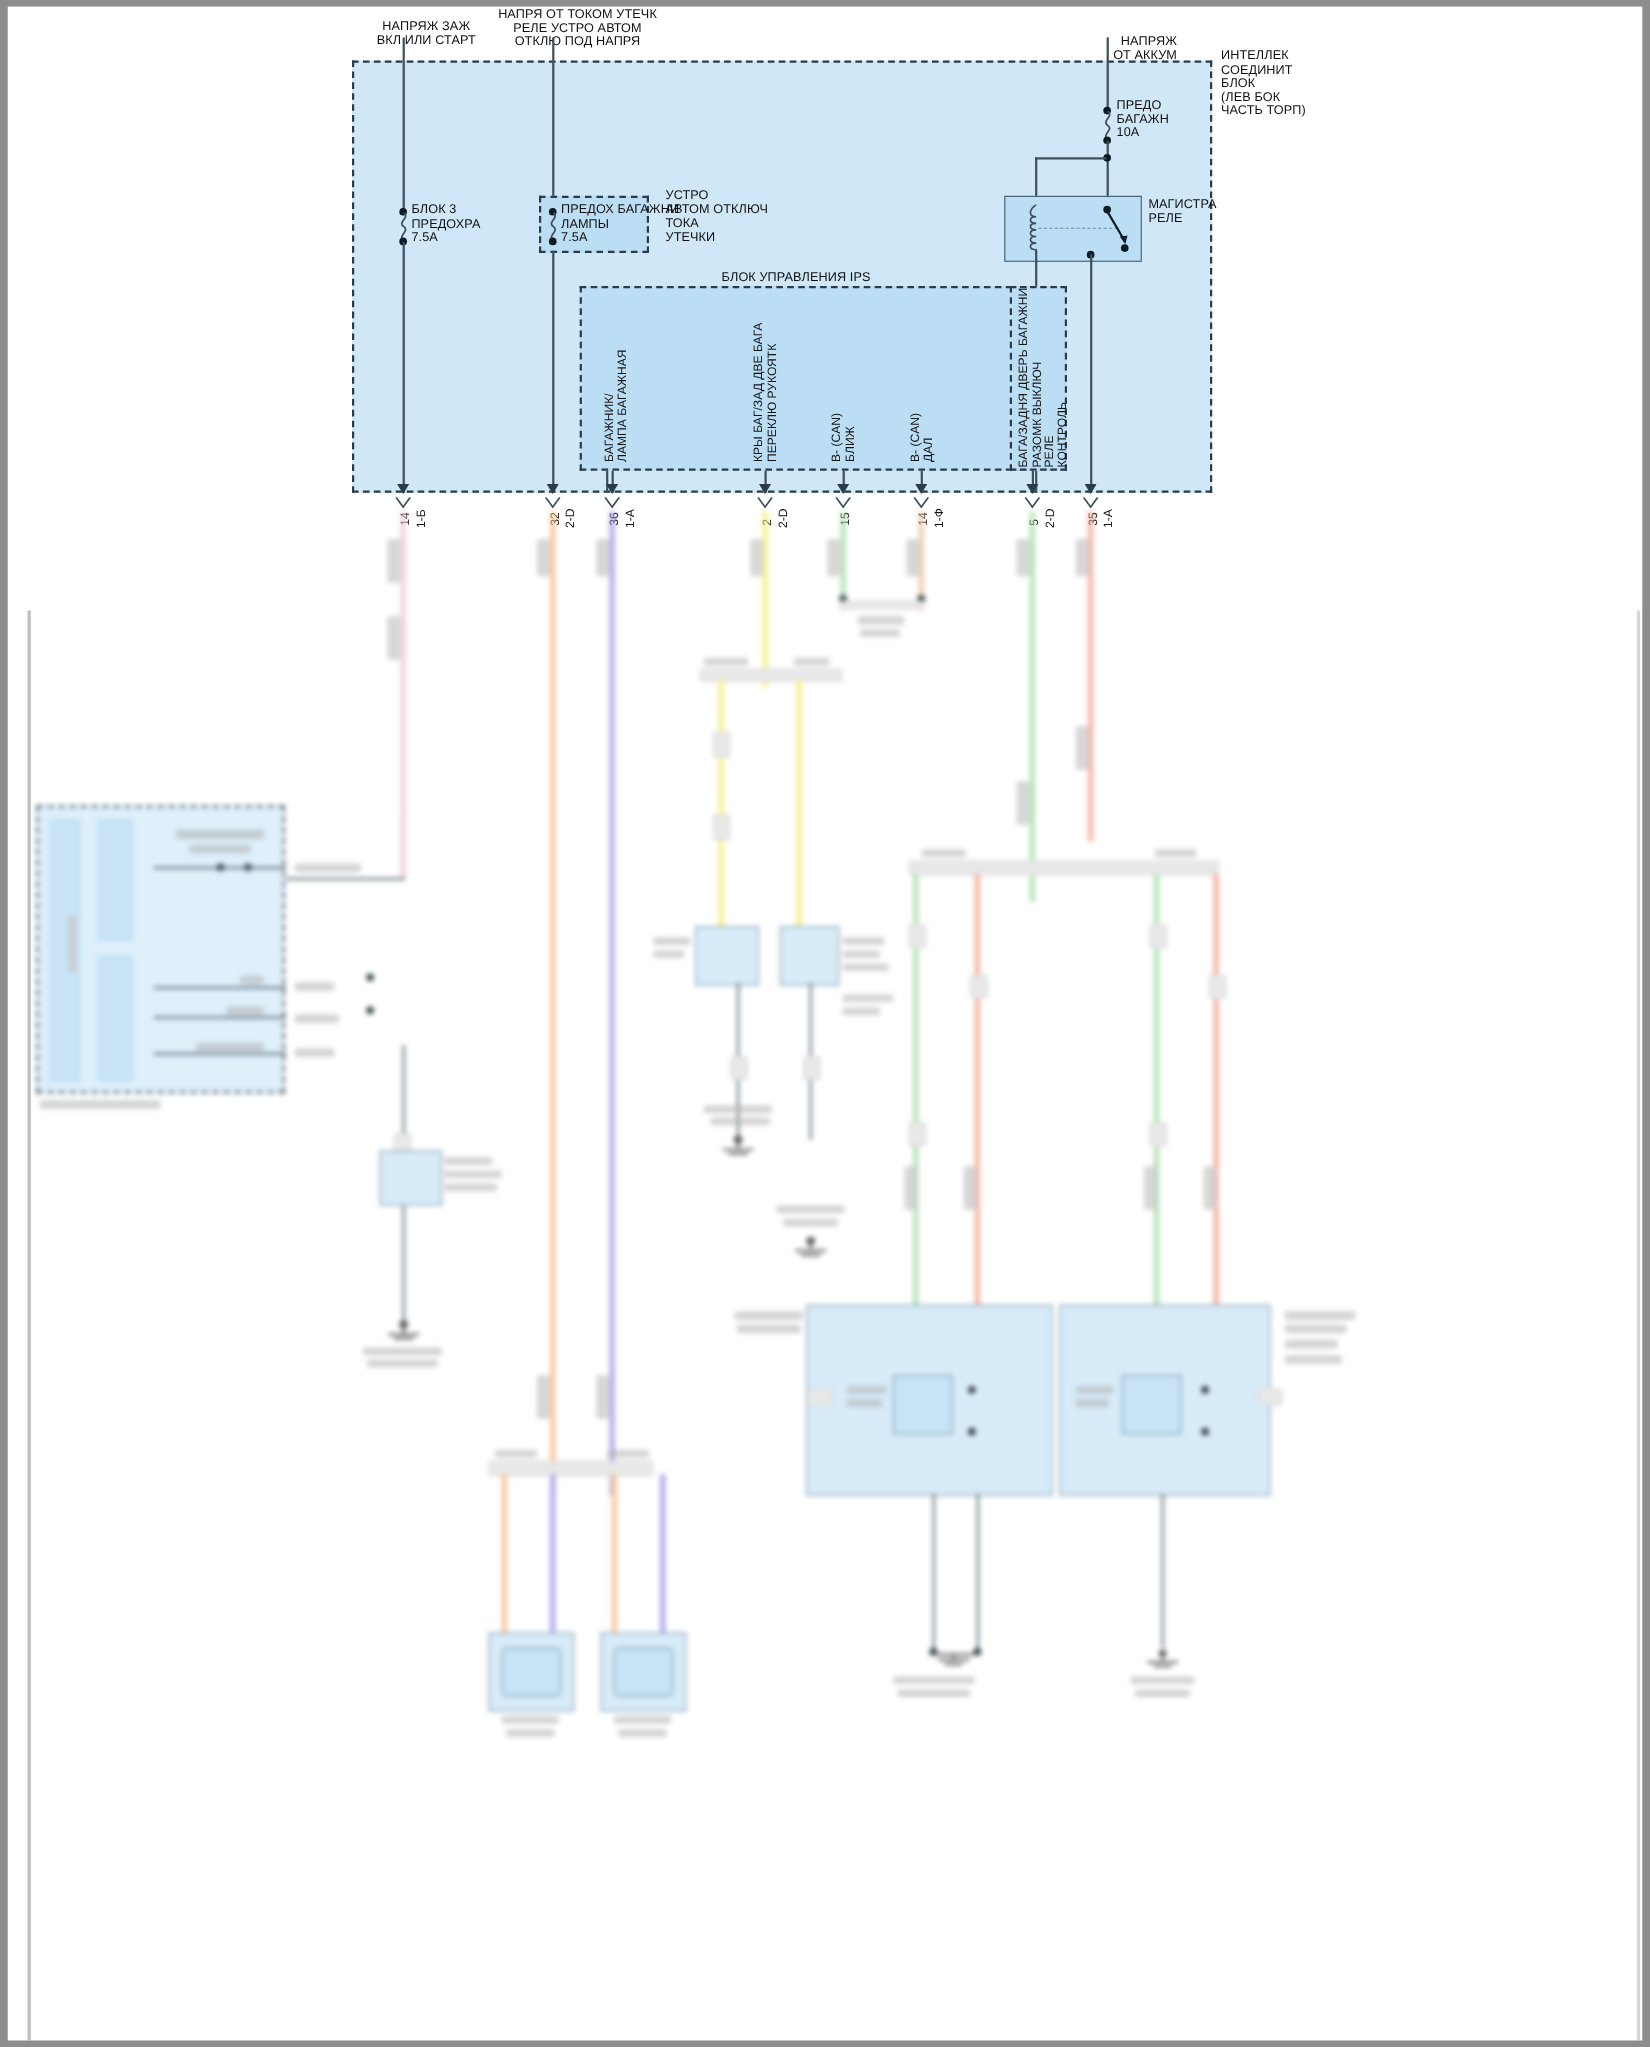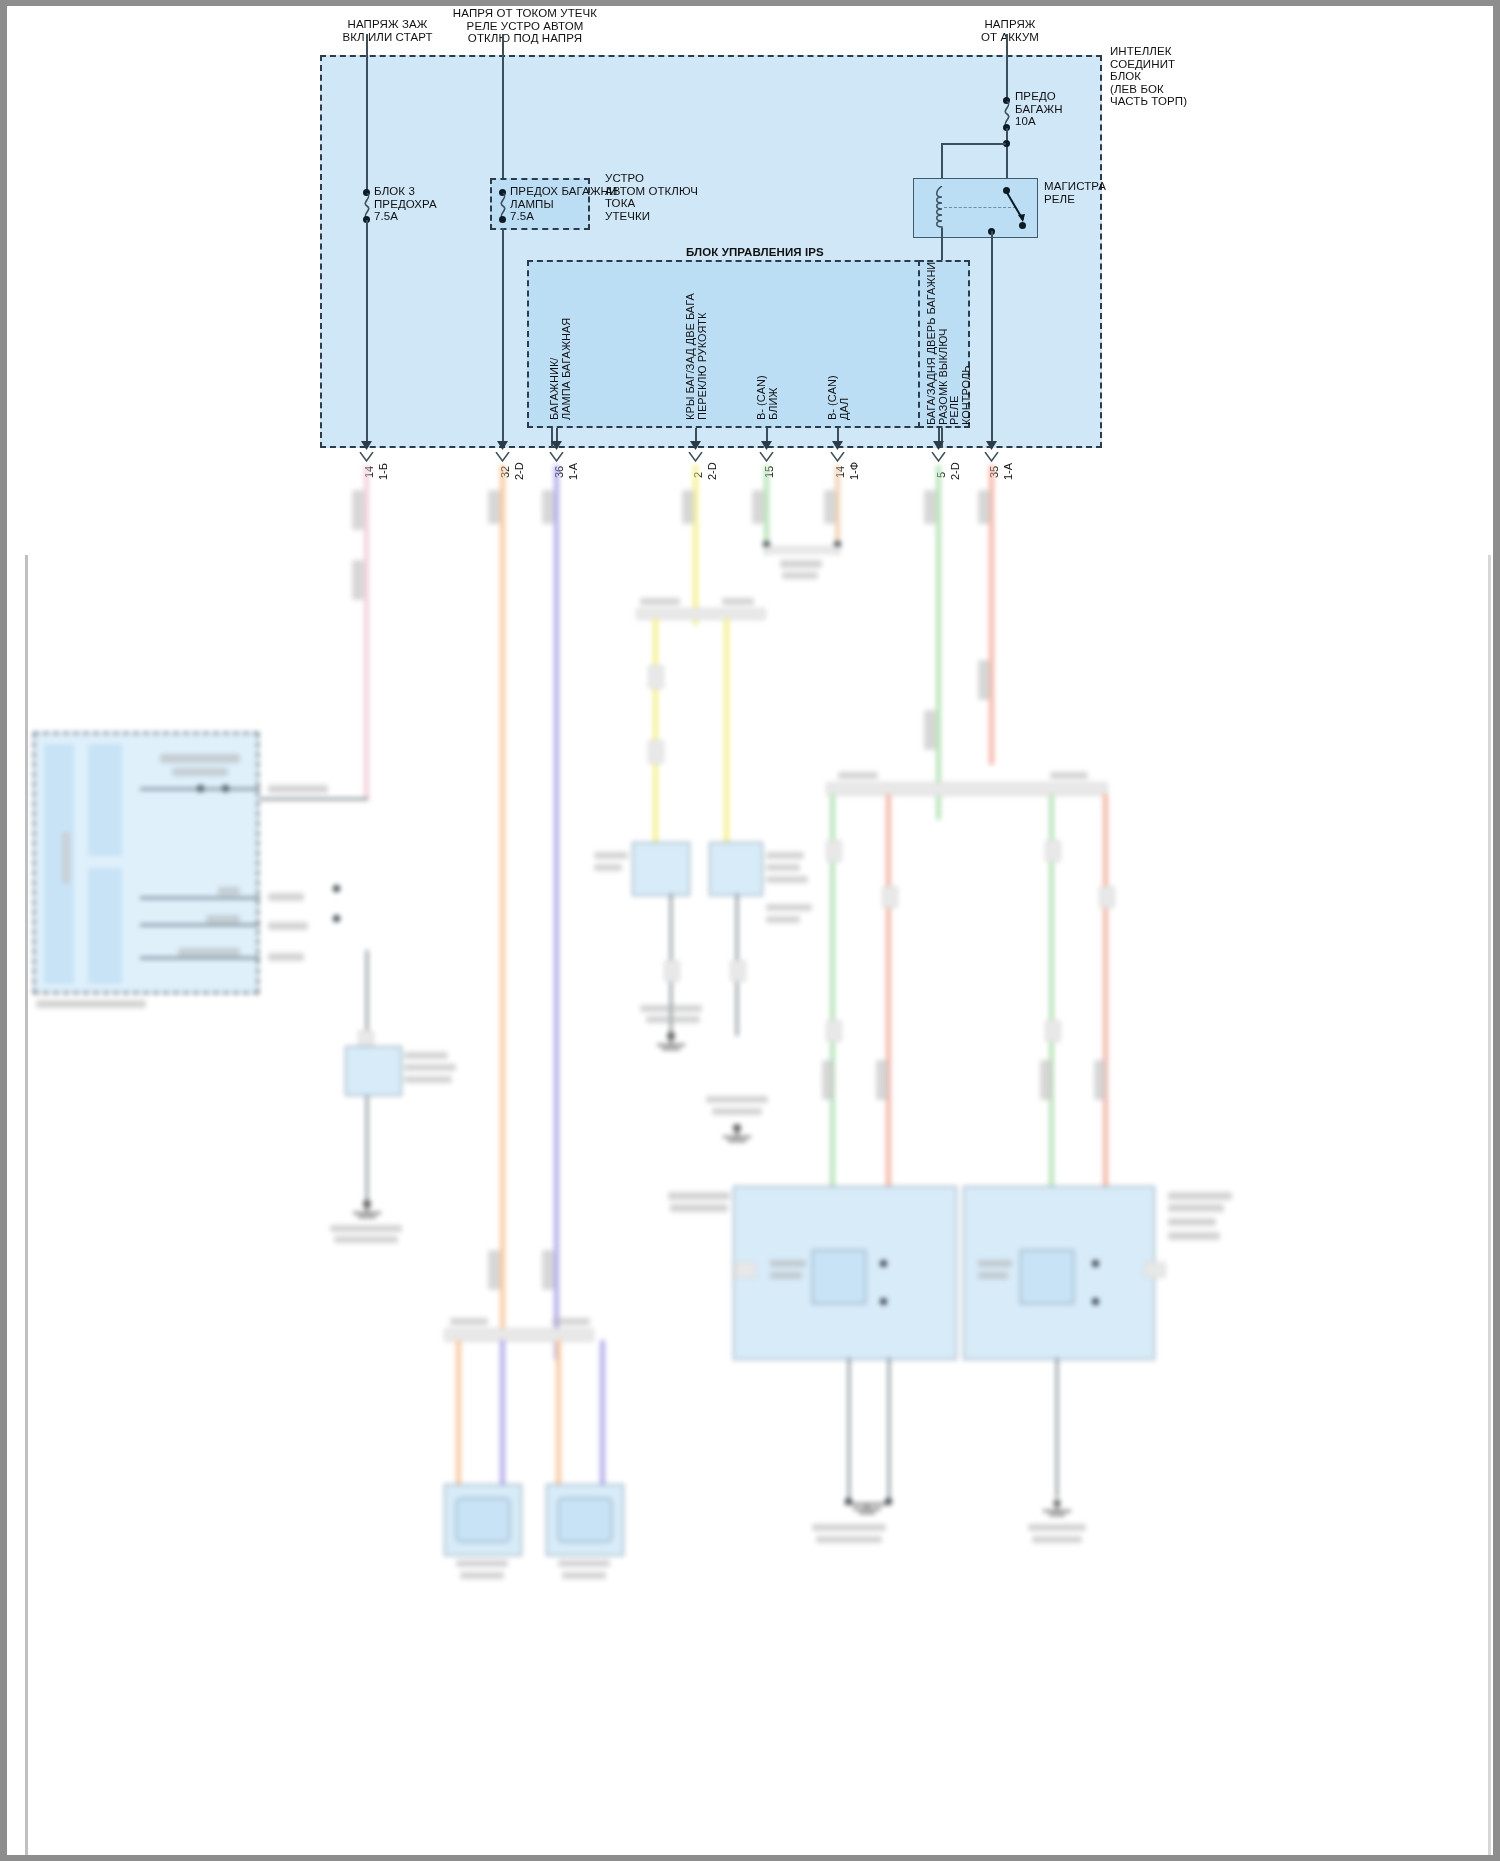--- a/index.html
+++ b/index.html
@@ -68,21 +68,21 @@
     <div class="frame-line" style="left:25px;top:555px;width:3px;height:1300px;opacity:.55;"></div>
     <div class="frame-line" style="left:1488px;top:555px;width:3px;height:1300px;opacity:.35;"></div>
 
     <div id="crisp">
 
       <div class="lbl c" style="left:300px;top:18px;width:175px;">НАПРЯЖ ЗАЖ
 ВКЛ ИЛИ СТАРТ</div>
       <div class="lbl c" style="left:410px;top:7px;width:230px;">НАПРЯ ОТ ТОКОМ УТЕЧК
 РЕЛЕ УСТРО АВТОМ
 ОТКЛЮ ПОД НАПРЯ</div>
-      <div class="lbl c" style="left:950px;top:18px;width:120px;">НАПРЯЖ
+      <div class="lbl c" style="left:950px;top:32px;width:120px;text-align:right;">НАПРЯЖ
 ОТ АККУМ</div>
 
       <div class="dashbox" style="left:320px;top:55px;width:782px;height:393px;"></div>
       <div class="lbl" style="left:1110px;top:45px;width:150px;">ИНТЕЛЛЕК
 СОЕДИНИТ
 БЛОК
 (ЛЕВ БОК
 ЧАСТЬ ТОРП)</div>
 
       <div class="wire" style="left:366px;top:34px;height:158px;"></div>
@@ -150,21 +150,21 @@
       <div style="position:absolute;left:1004px;top:189px;width:22px;height:36px;">
         <svg width="22" height="36" viewBox="0 0 22 36">
           <line x1="2" y1="2" x2="19" y2="31" stroke="#0d1b24" stroke-width="2"></line>
           <polygon points="19,33 14,26 21,25" fill="#0d1b24"></polygon>
         </svg>
       </div>
       <div class="dot" style="left:988px;top:228px;"></div>
       <div class="wire" style="left:991px;top:231px;height:217px;"></div>
 
       <div class="dashbox" style="left:527px;top:260px;width:443px;height:168px;background:#bcdef5;"></div>
-      <div class="lbl" style="left:686px;top:246px;width:180px;font-weight:bold;">БЛОК УПРАВЛЕНИЯ IPS</div>
+      <div class="lbl" style="left:656px;top:246px;width:180px;">БЛОК УПРАВЛЕНИЯ IPS</div>
 
       <div class="dashbox" style="left:918px;top:260px;width:52px;height:168px;background:#bcdef5;"></div>
 
       <div class="vlbl" style="left:548px;top:420px;">БАГАЖНИК/
 ЛАМПА БАГАЖНАЯ</div>
       <div class="vlbl" style="left:684px;top:420px;">КРЫ БАГ/ЗАД ДВЕ БАГА
 ПЕРЕКЛЮ РУКОЯТК</div>
       <div class="vlbl" style="left:755px;top:420px;">B- (CAN)
 БЛИЖ</div>
       <div class="vlbl" style="left:826px;top:420px;">B- (CAN)

